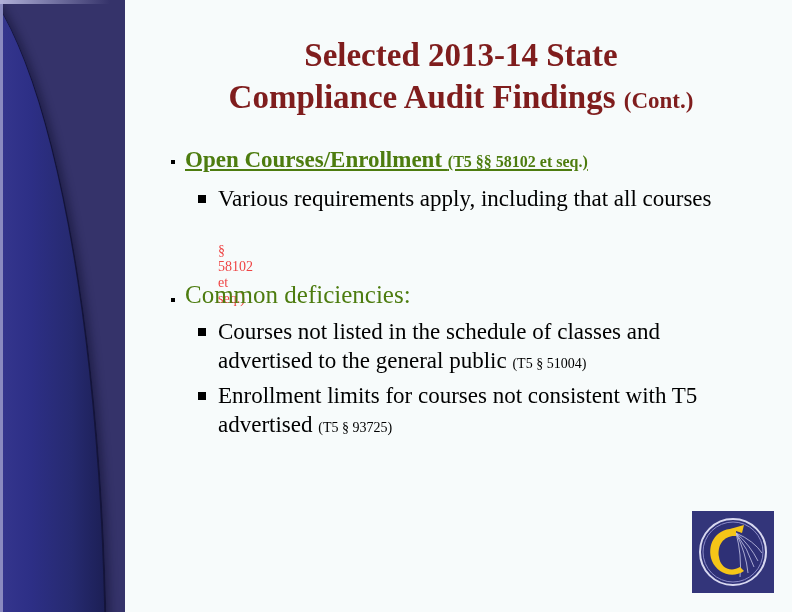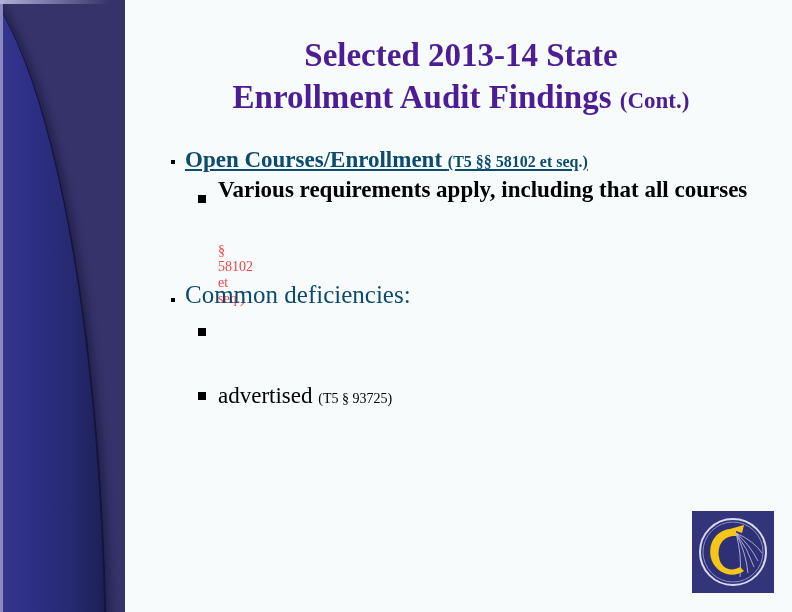--- a/index.html
+++ b/index.html
@@ -22,27 +22,27 @@
     .sidebar .edge {
       position: absolute; left: 0; top: 0; width: 3px; height: 612px;
       background: #8a8ac0;
     }
     .sidebar .topglow {
       position: absolute; left: 0; top: 0; width: 110px; height: 4px;
       background: linear-gradient(90deg, #b0b0d8, rgba(176,176,216,0));
     }
     .title {
       position: absolute; left: 130px; width: 662px; top: 34px;
-      text-align: center; color: #4c1d95; font-weight: bold;
+      text-align: center; color: #7f1d1d; font-weight: bold;
       font-size: 33px; line-height: 42px;
     }
     .title .small { font-size: 23px; margin-top: 36px; }
     .content { position: absolute; left: 0; top: 0; }
     .l1 {
-      position: absolute; left: 185px; color: #0c4a6e; font-size: 25px; white-space: nowrap;
+      position: absolute; left: 185px; color: #4d7c0f; font-size: 25px; white-space: nowrap;
     }
     .l1-bullet {
       position: absolute; left: 171px; width: 4px; height: 4px; background: #000;
     }
     .l1.heading { font-weight: bold; text-decoration: underline; font-size: 23px; }
     .l1.heading .ref { font-size: 16px; }
     .l2 {
       position: absolute; left: 218px; color: #000; font-size: 23px; line-height: 29px;
       width: 540px;
     }
@@ -59,43 +59,46 @@
 <body>
 
 <div class="sidebar">
   <div class="curve"></div>
   <div class="edge"></div>
   <div class="topglow"></div>
 </div>
 
 <div class="title">
   <div>Selected 2013-14 State</div>
-  <div><span>Enrollment Audit Findings </span><span class="small">(Cont.)</span></div>
+  <div><span>Compliance Audit Findings </span><span class="small">(Cont.)</span></div>
 </div>
 
 <div class="content">
 
   <div class="l1-bullet" style="top:160px;"></div>
   <div class="l1 heading" style="top:147px;"><span>Open Courses/Enrollment </span><span class="ref">(T5 §§ 58102 et seq.)</span></div>
 
   <div class="l2-bullet" style="top:195px;"></div>
-  <div class="l2" style="top:175px;font-weight:bold;">
+  <div class="l2" style="top:184px;">
     <div>Various requirements apply, including that all courses</div>
   </div>
   <div class="ref-small" style="position:absolute; left:218px; top:243px; color:#ef4444;">§ 58102 et seq.)</div>
 
   <div class="l1-bullet" style="top:298px;"></div>
   <div class="l1" style="top:281px;">Common deficiencies:</div>
 
   <div class="l2-bullet" style="top:328px;"></div>
   <div class="l2" style="top:317px;">
+    <div>Courses not listed in the schedule of classes and</div>
+    <div><span>advertised to the general public </span><span class="ref-small">(T5 § 51004)</span></div>
   </div>
 
   <div class="l2-bullet" style="top:392px;"></div>
   <div class="l2" style="top:381px;">
+    <div>Enrollment limits for courses not consistent with T5</div>
     <div><span>advertised </span><span class="ref-small">(T5 § 93725)</span></div>
   </div>
 </div>
 
 <div class="logo">
   <svg width="82" height="82" viewBox="0 0 82 82">
     <circle cx="41" cy="41" r="33" fill="#2e3076" stroke="#d8d8f0" stroke-width="2"></circle>
     <circle cx="41" cy="41" r="30" fill="none" stroke="#8c8cc8" stroke-width="1"></circle>
     <g stroke="#c8c8e8" stroke-width="0.8" fill="none">
       <path d="M44 22 Q58 34 66 50"></path>

